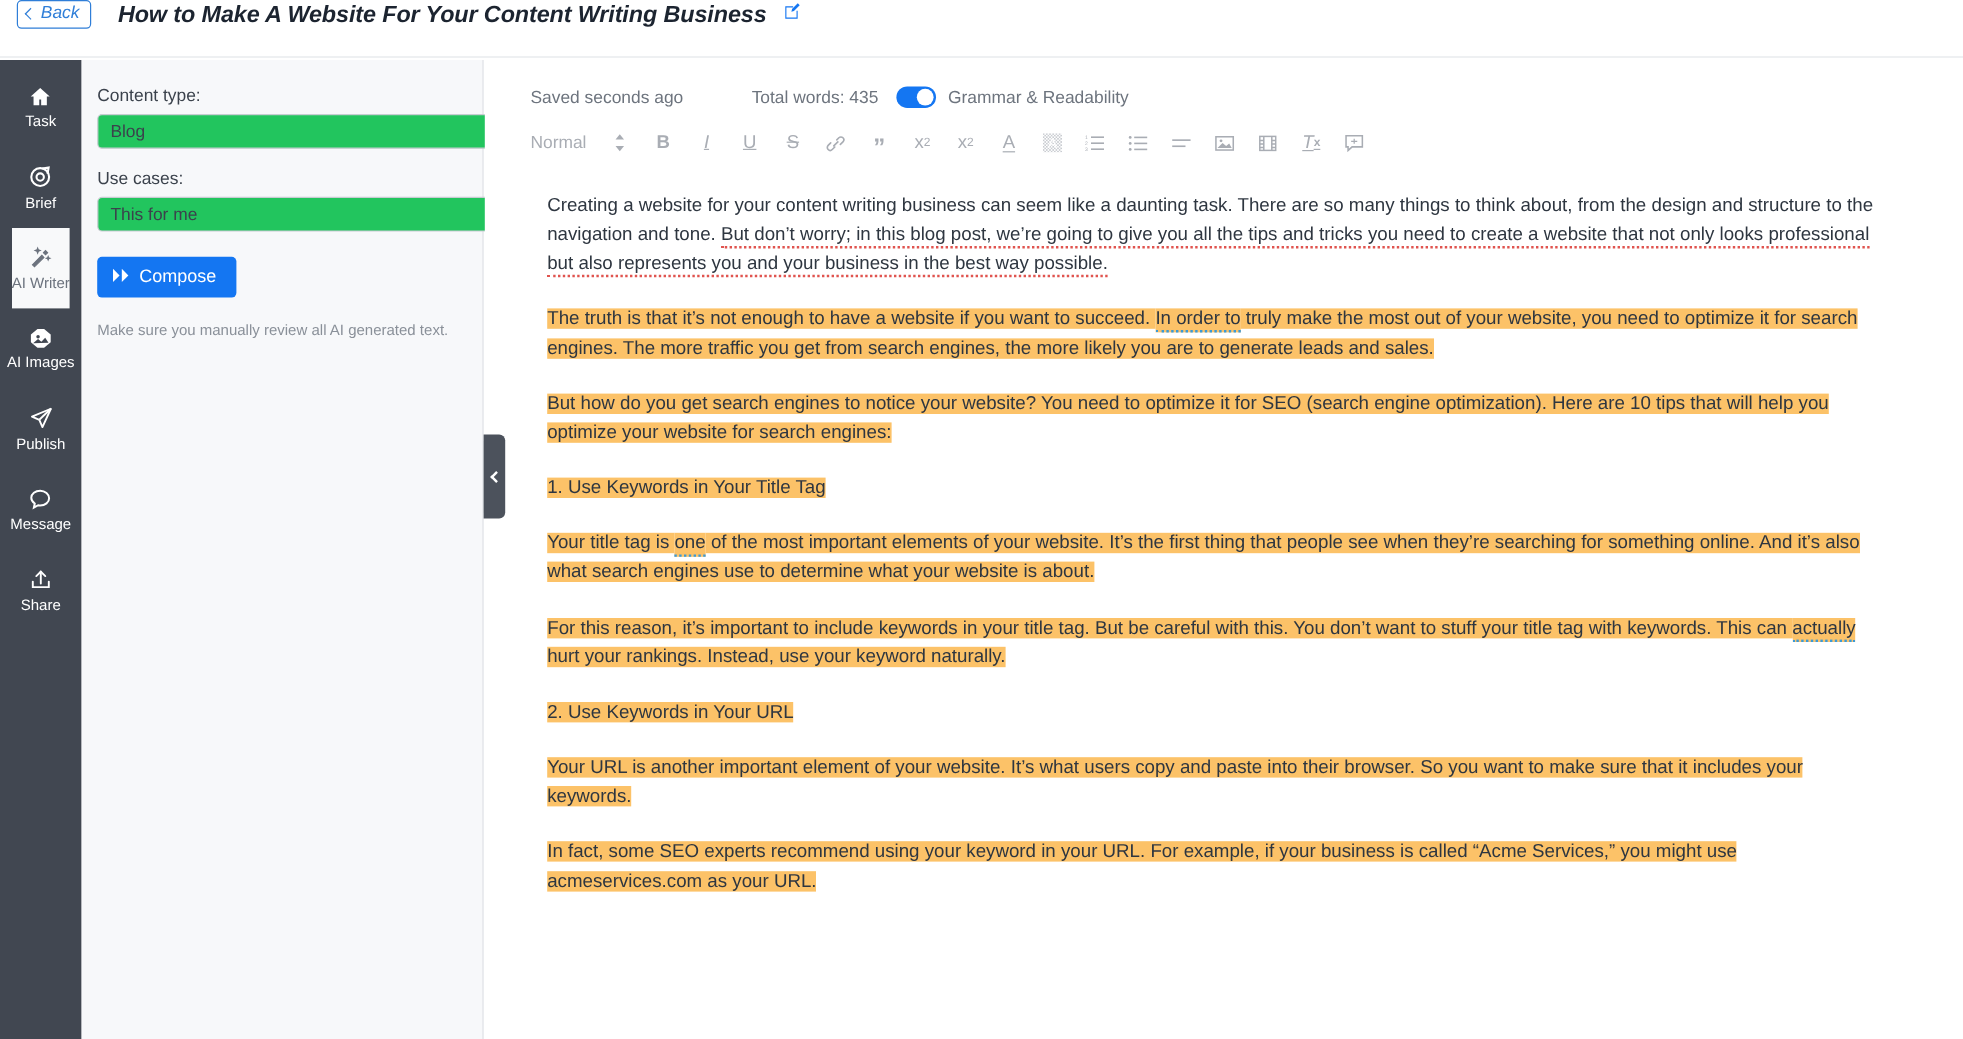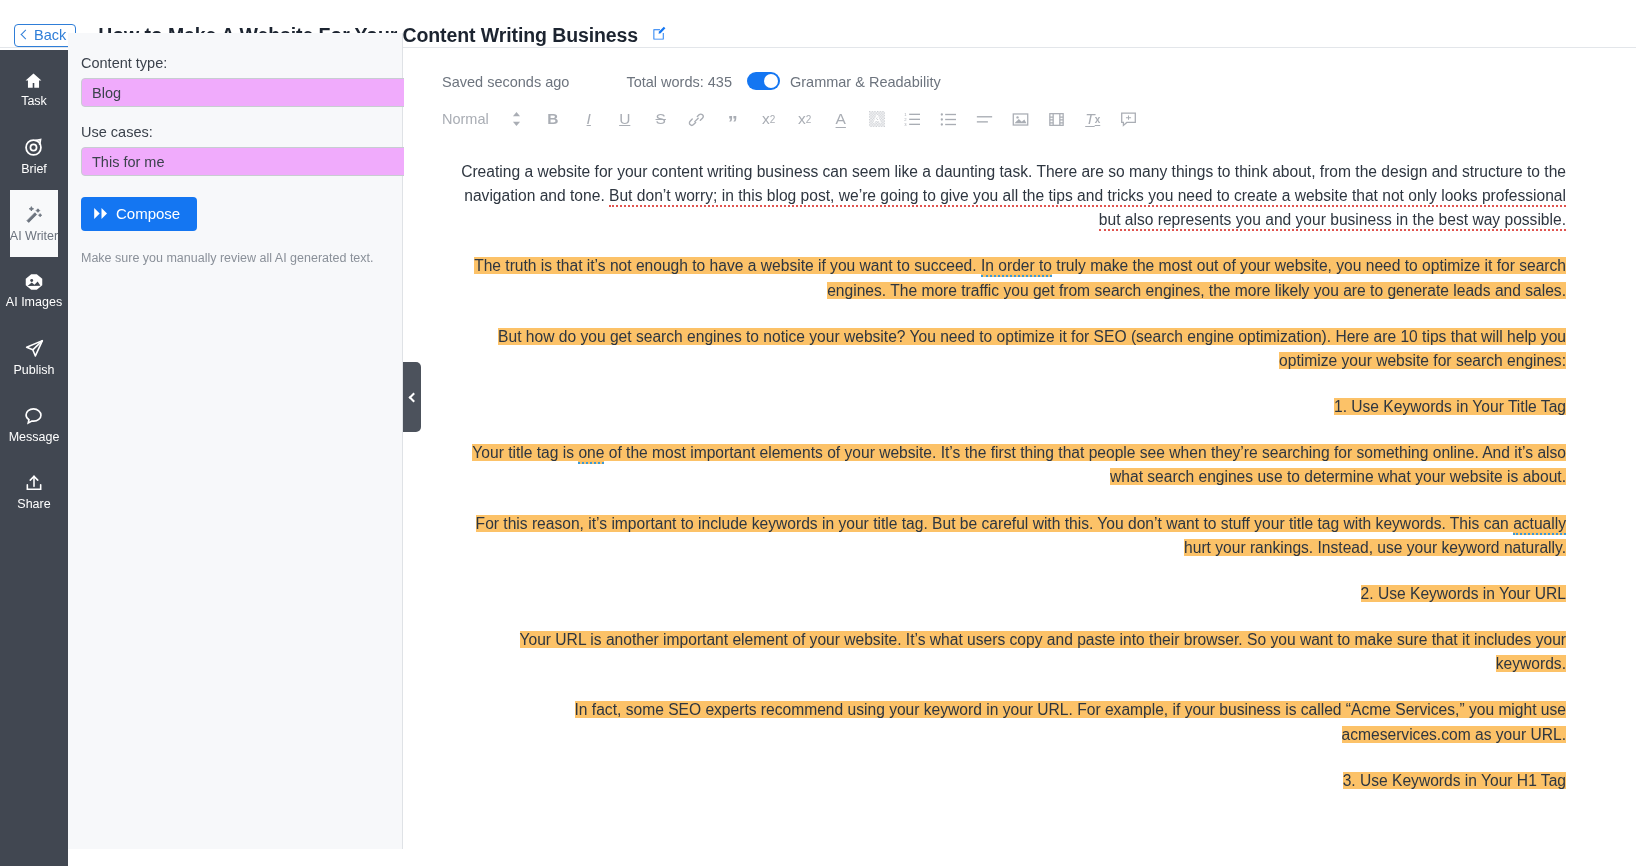--- a/index.html
+++ b/index.html
@@ -9,22 +9,23 @@
     background: #ffffff;
     overflow: hidden;
   }
 
   
   .topbar {
     position: absolute; top: 0; left: 0;
     width: 1636px; height: 48px;
     background: #ffffff;
     border-bottom: 1px solid #e3e6ea;
-    display: flex; align-items: flex-end;
+    display: flex; align-items: flex-start;
     padding-left: 14px;
+    font-style: italic;
   }
   .back-btn {
     display: flex; align-items: center; gap: 3px;
     border: 1px solid #2f7ed8;
     border-radius: 4px;
     color: #2f7ed8;
     background: #fff;
     font-size: 14.5px;
     padding: 3px 9px 4px 7px;
     cursor: pointer;
@@ -79,35 +80,35 @@
   }
   .rail-item svg { display: block; }
   .rail-item.active {
     background: #f8f9fa;
     color: #6c737e;
   }
   .rail-item.active svg { fill: #6c737e; stroke: #6c737e; }
 
   
   .panel {
-    position: absolute; top: 33px; left: 68px;
+    position: absolute; top: 50px; left: 68px;
     width: 335px; height: 816px;
     background: #f7f8fa;
     border-right: 1px solid #dfe2e6;
     padding: 22px 20px 0 13px;
   }
   .panel-label {
     font-size: 14.5px;
     color: #3b424c;
     margin-bottom: 7px;
   }
   .select-box {
     position: relative;
     width: 375px; height: 29px;
-    background: #f0abfc;
+    background: #22c55e;
     border: 1px solid #c8ccd2;
     border-radius: 4px;
     display: flex; align-items: center;
     padding-left: 10px;
     font-size: 14.5px;
     color: #3b424c;
     cursor: pointer;
     margin-bottom: 17px;
   }
   .select-caret {
@@ -206,21 +207,21 @@
   }
   .tb-btn svg { display: block; }
 
   
   .doc {
     padding: 26px 70px 0 52px;
     font-size: 15.6px;
     color: #2e3640;
     line-height: 1.55;
   }
-  .doc p { margin-bottom: 22px; text-align: right; }
+  .doc p { margin-bottom: 22px; }
   .hl { background: #fcc268; }
   .grammar {
     border-bottom: 2px dotted #e0544f;
     padding-bottom: 1px;
   }
   .readability {
     border-bottom: 2px dotted #3a9ad9;
     padding-bottom: 1px;
   }
 </style>
@@ -447,15 +448,14 @@
   <div class="doc" id="doc-body">
       <p><span>Creating a website for your content writing business can seem like a daunting task. There are so many things to think about, from the design and structure to the navigation and tone. </span><span class="grammar">But don’t worry; in this blog post, we’re going to give you all the tips and tricks you need to create a website that not only looks professional but also represents you and your business in the best way possible.</span></p>
       <p><span class="hl">The truth is that it’s not enough to have a website if you want to succeed. </span><span class="hl readability">In order to</span><span class="hl"> truly make the most out of your website, you need to optimize it for search engines. The more traffic you get from search engines, the more likely you are to generate leads and sales.</span></p>
       <p><span class="hl">But how do you get search engines to notice your website? You need to optimize it for SEO (search engine optimization). Here are 10 tips that will help you optimize your website for search engines:</span></p>
       <p><span class="hl">1. Use Keywords in Your Title Tag</span></p>
       <p><span class="hl">Your title tag is </span><span class="hl readability">one</span><span class="hl"> of the most important elements of your website. It’s the first thing that people see when they’re searching for something online. And it’s also what search engines use to determine what your website is about.</span></p>
       <p><span class="hl">For this reason, it’s important to include keywords in your title tag. But be careful with this. You don’t want to stuff your title tag with keywords. This can </span><span class="hl readability">actually</span><span class="hl"> hurt your rankings. Instead, use your keyword naturally.</span></p>
       <p><span class="hl">2. Use Keywords in Your URL</span></p>
       <p><span class="hl">Your URL is another important element of your website. It’s what users copy and paste into their browser. So you want to make sure that it includes your keywords.</span></p>
       <p><span class="hl">In fact, some SEO experts recommend using your keyword in your URL. For example, if your business is called “Acme Services,” you might use acmeservices.com as your URL.</span></p>
-      <p><span class="hl">3. Use Keywords in Your H1 Tag</span></p>
     </div>
 </div>
 
 </body></html>

